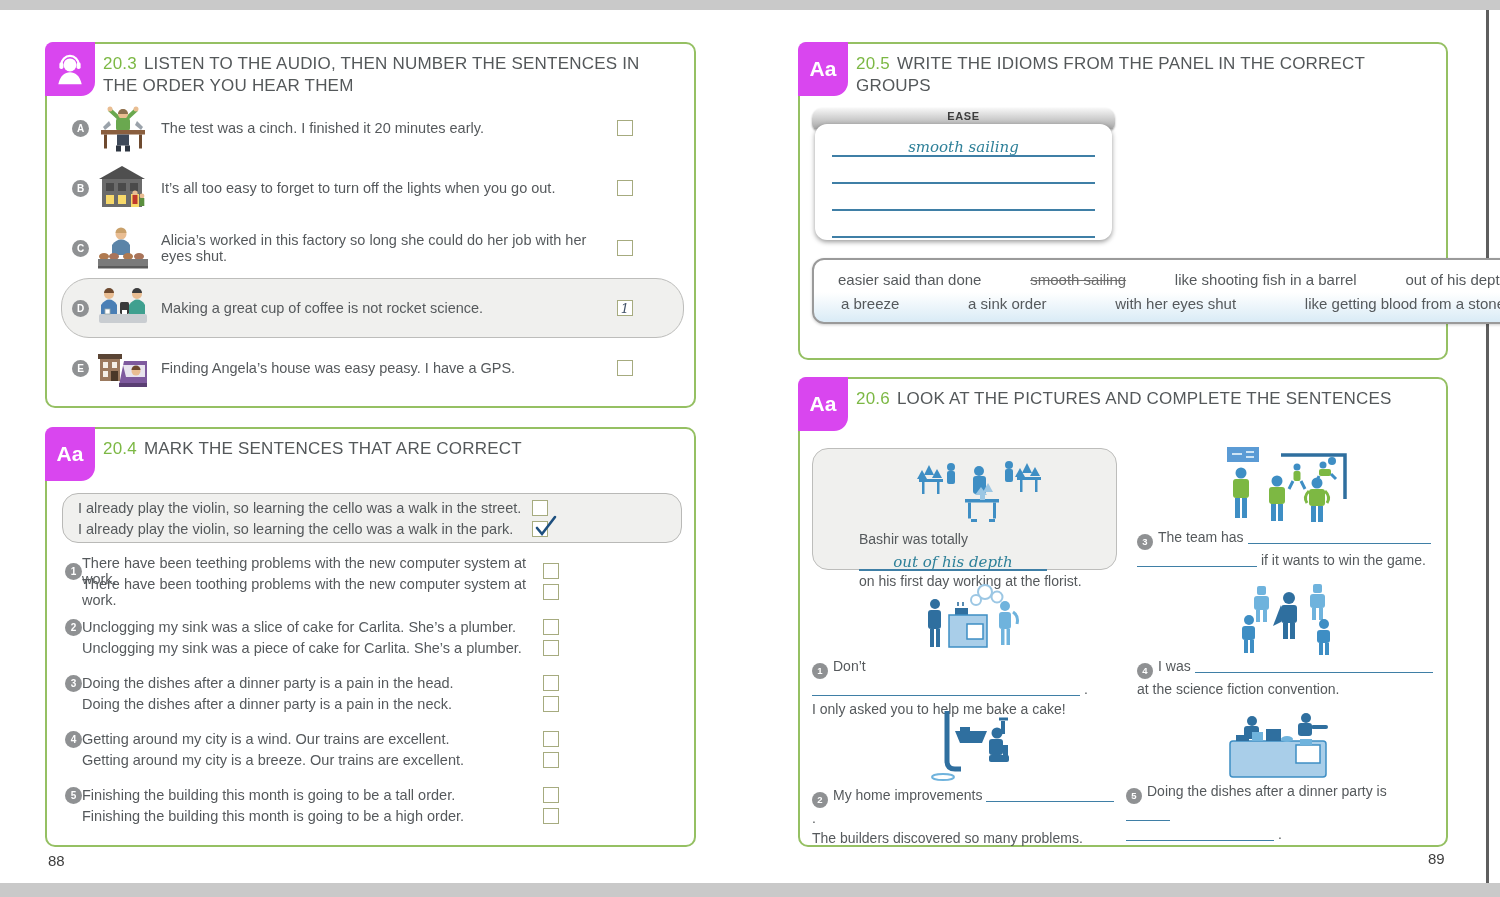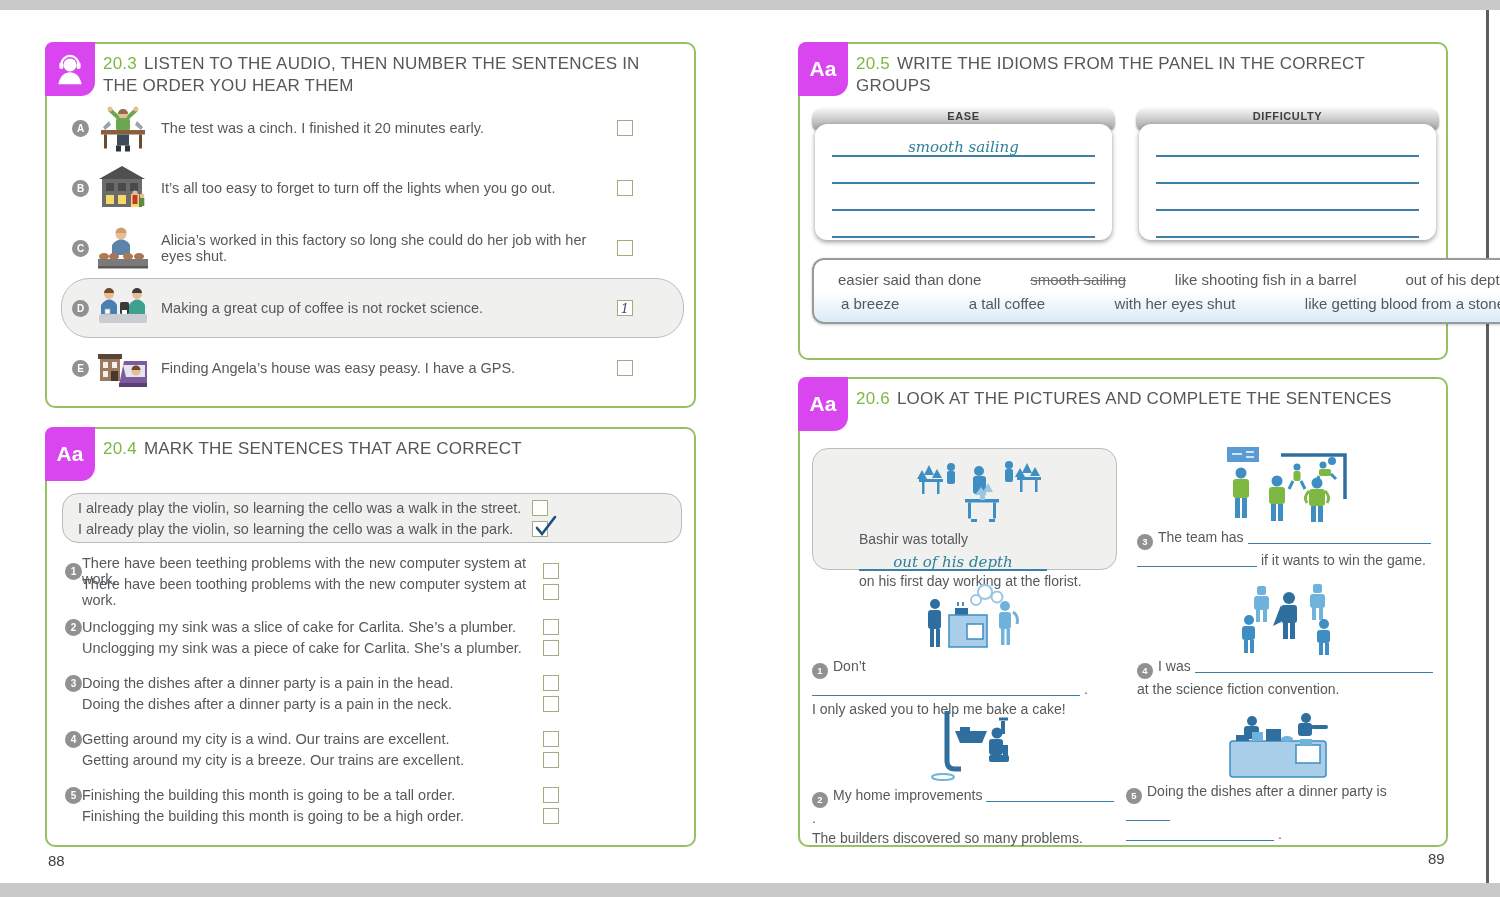--- a/index.html
+++ b/index.html
@@ -350,40 +350,31 @@
     <div class="card" style="left:12px;">
       <div class="card-head">EASE</div>
       <div class="card-body">
         <div class="wline"><span class="hand">smooth sailing</span></div>
         <div class="wline"><span class="hand"></span></div>
         <div class="wline"><span class="hand"></span></div>
         <div class="wline"><span class="hand"></span></div>
       </div>
     </div>
 
-    <div class="card" style="left:336px;">
-      <div class="card-head">DIFFICULTY</div>
-      <div class="card-body">
-        <div class="wline"><span class="hand"></span></div>
-        <div class="wline"><span class="hand"></span></div>
-        <div class="wline"><span class="hand"></span></div>
-        <div class="wline"><span class="hand"></span></div>
-      </div>
-    </div>
 
     <div class="idiom-panel">
       <div class="prow">
         <span class="idiom">easier said than done</span>
         <span class="idiom struck">smooth sailing</span>
         <span class="idiom">like shooting fish in a barrel</span>
         <span class="idiom">out of his depth</span>
       </div>
       <div class="prow second">
         <span class="idiom">a breeze</span>
-        <span class="idiom">a tall coffee</span>
+        <span class="idiom">a sink order</span>
         <span class="idiom">with her eyes shut</span>
         <span class="idiom">like getting blood from a stone</span>
       </div>
     </div>
   </section>
 
   <section class="exbox" style="left:798px; top:377px; width:650px; height:470px;">
     <div class="tab">
         <span>Aa</span>
       </div>

